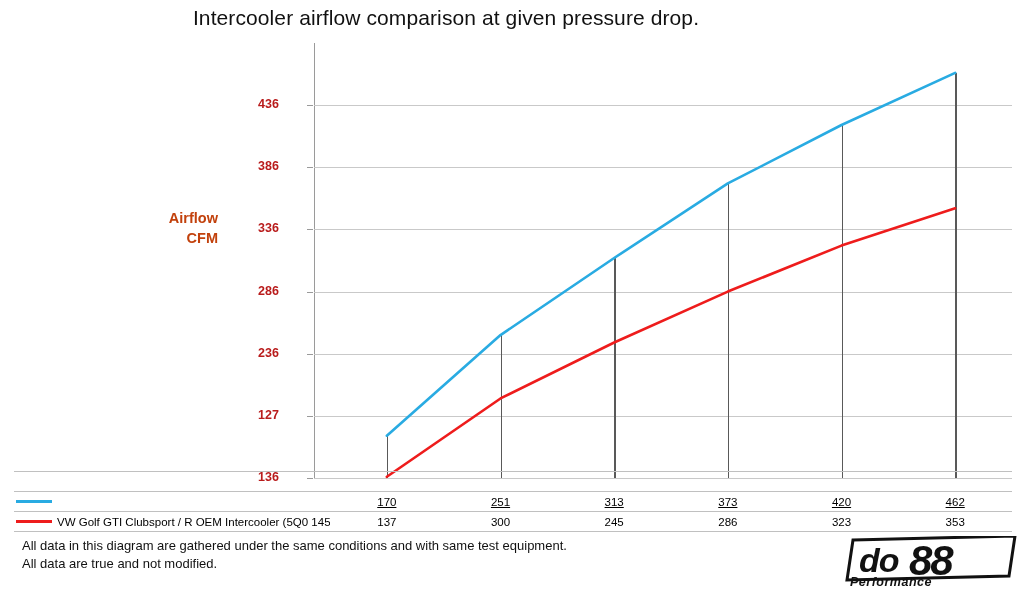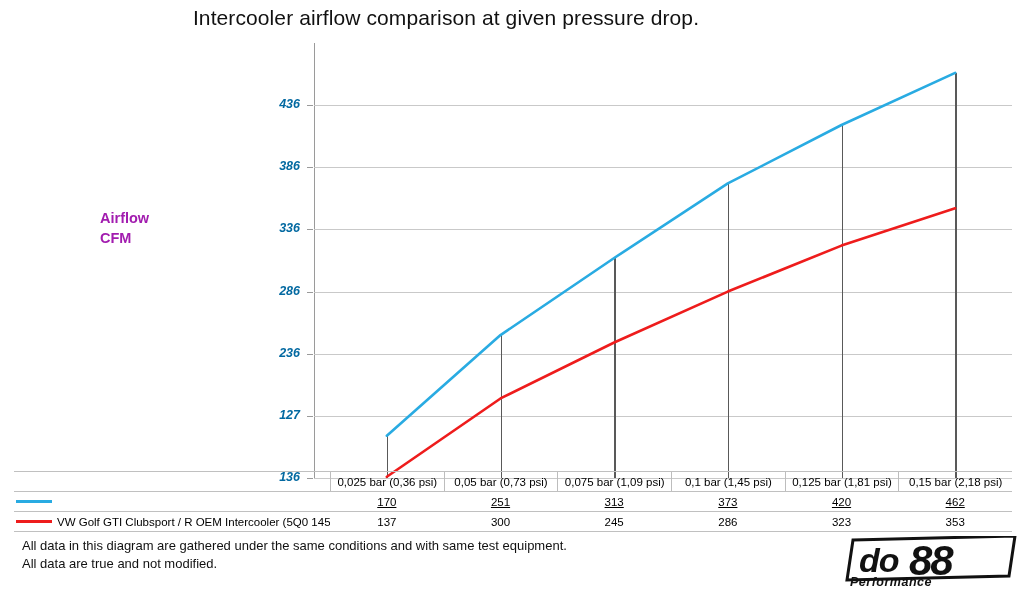--- a/index.html
+++ b/index.html
@@ -20,44 +20,44 @@
     font-size:21px;
     font-weight:400;
     letter-spacing:.1px;
     color:#111;
   }
 
   
   .axis-title{
     position:absolute;
     left:100px;top:208px;width:118px;
-    text-align:left;
+    text-align:right;
     font-size:14.5px;font-weight:bold;
     line-height:20px;
-    color:#a21caf;
+    color:#c2410c;
   }
 
   
   .plot{
     position:absolute;
     left:314px;top:43px;
     width:698px;height:435px;
   }
   .gridline{
     position:absolute;left:0;width:698px;height:1px;
     background:#c9c9c9;
   }
   .axis-line-y{
     position:absolute;left:314px;top:43px;
     width:1px;height:436px;background:#9a9a9a;
   }
   .ytick-label{
     position:absolute;
-    width:42px;text-align:right;
-    font-size:12.5px;font-weight:bold;color:#0369a1;font-style:italic;
+    width:42px;
+    font-size:12.5px;font-weight:bold;color:#b91c1c;
   }
   .ytick-mark{
     position:absolute;width:6px;height:1px;background:#9a9a9a;
   }
   .dropline{
     position:absolute;width:1.6px;background:#595959;
   }
   .series-svg{
     position:absolute;left:0;top:0;width:698px;height:435px;
     overflow:visible;
@@ -186,28 +186,20 @@
     <svg class="series-svg" id="series-svg" viewBox="0 0 698 435" preserveAspectRatio="none">
         <polyline points="72.83333333333334,392.74285714285713 186.5,292.07142857142856 300.1666666666667,215.01428571428573 413.83333333333337,140.44285714285712 527.5,82.02857142857147 641.1666666666667,29.828571428571422" fill="none" stroke="#29abe2" stroke-width="2.6" stroke-linejoin="round" stroke-linecap="round"></polyline>
         <polyline points="72.83333333333334,433.75714285714287 186.5,355.45714285714286 300.1666666666667,299.5285714285714 413.83333333333337,248.57142857142858 527.5,202.5857142857143 641.1666666666667,165.3" fill="none" stroke="#ee1c1c" stroke-width="2.6" stroke-linejoin="round" stroke-linecap="round"></polyline>
       </svg>
   </div>
 
   <div class="table">
     <div class="sep full"></div>
     <div class="trow hdr">
       <div class="lead-cell empty"></div>
-      <div id="cat-cells" style="display:flex;flex:1 1 0;">
-          <div class="cat-cell">0,025 bar (0,36 psi)</div>
-          <div class="cat-cell">0,05 bar (0,73 psi)</div>
-          <div class="cat-cell">0,075 bar (1,09 psi)</div>
-          <div class="cat-cell">0,1 bar (1,45 psi)</div>
-          <div class="cat-cell">0,125 bar (1,81 psi)</div>
-          <div class="cat-cell">0,15 bar (2,18 psi)</div>
-        </div>
     </div>
     <div class="sep full"></div>
     <div class="trow data">
       <div class="lead-cell">
         <span class="swatch" id="sw0" style="background: rgb(41, 171, 226);"></span>
       </div>
       <div id="val-row-0" style="display:flex;flex:1 1 0;text-decoration:underline;">
           <div class="val-cell">170</div>
           <div class="val-cell">251</div>
           <div class="val-cell">313</div>

